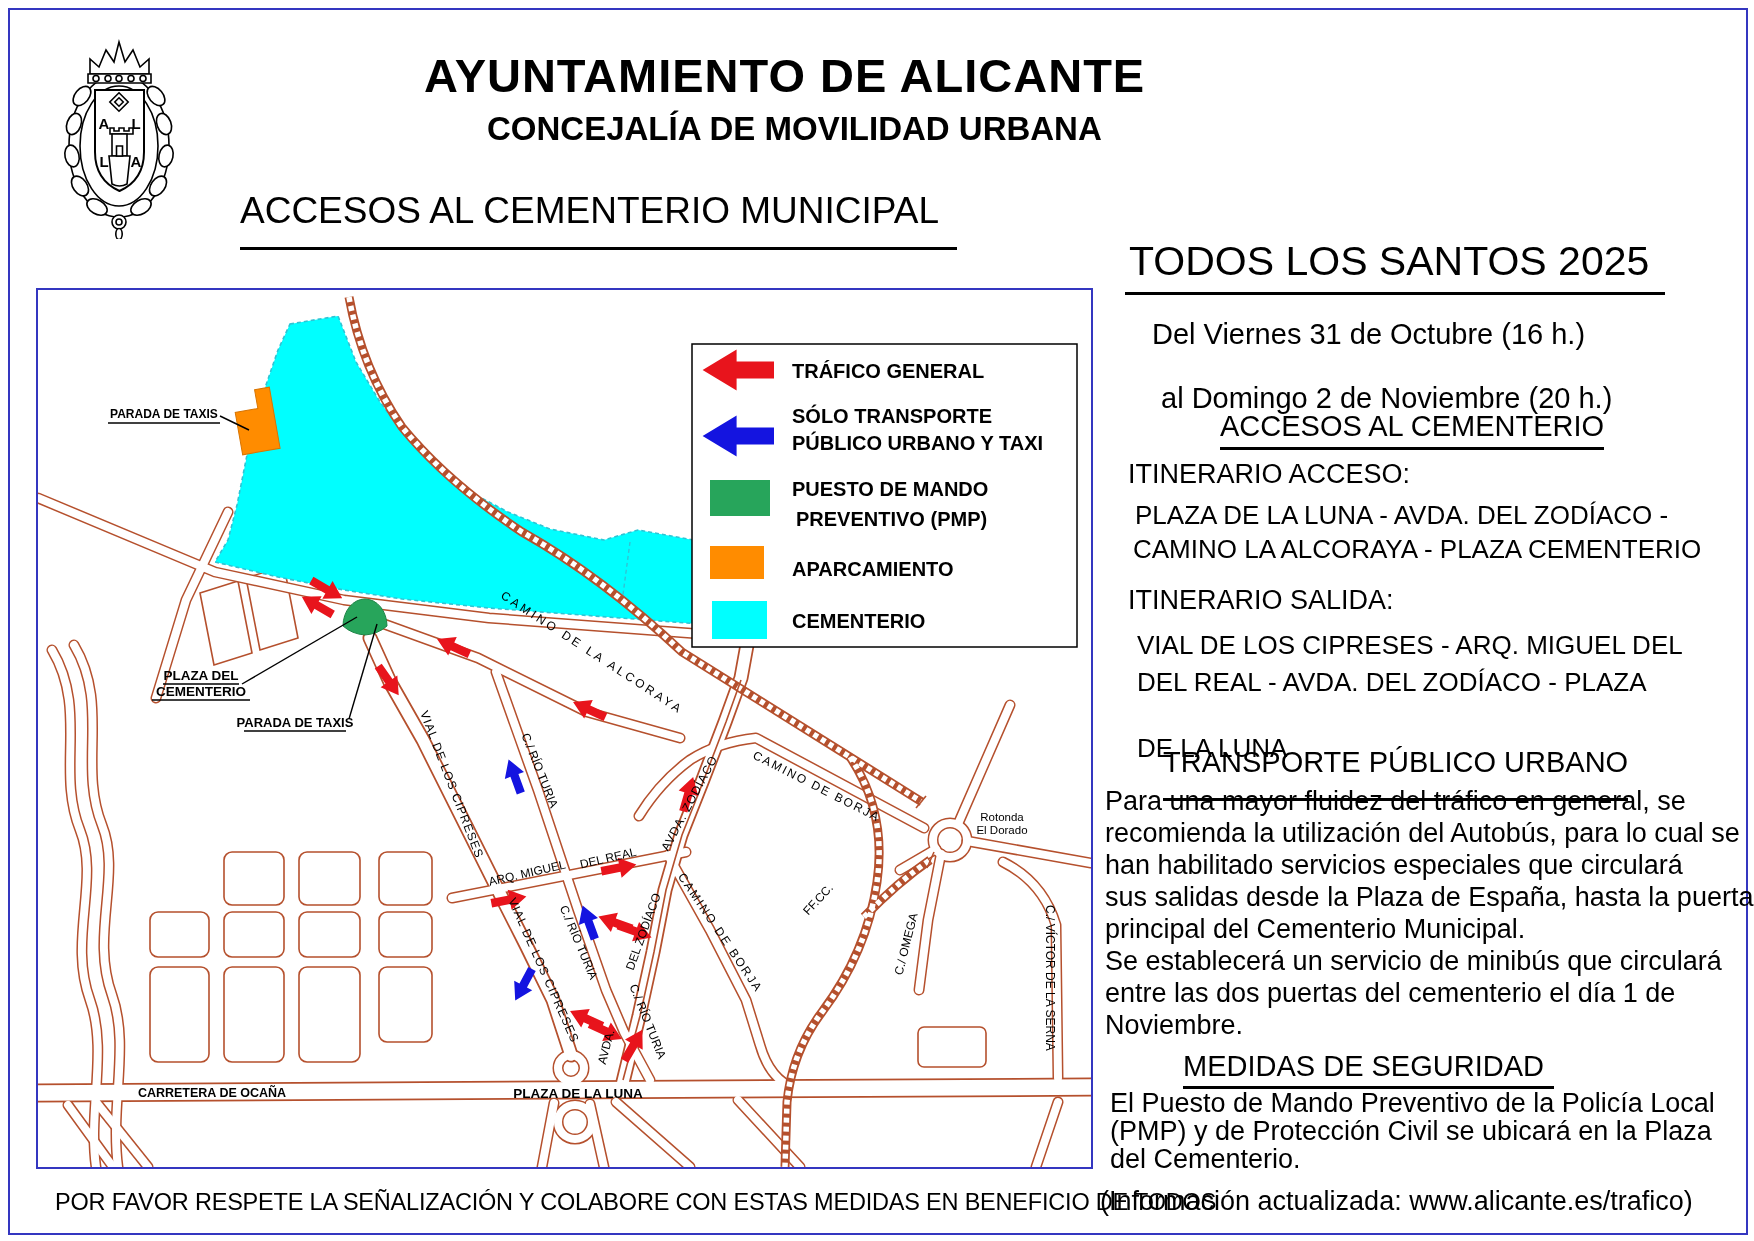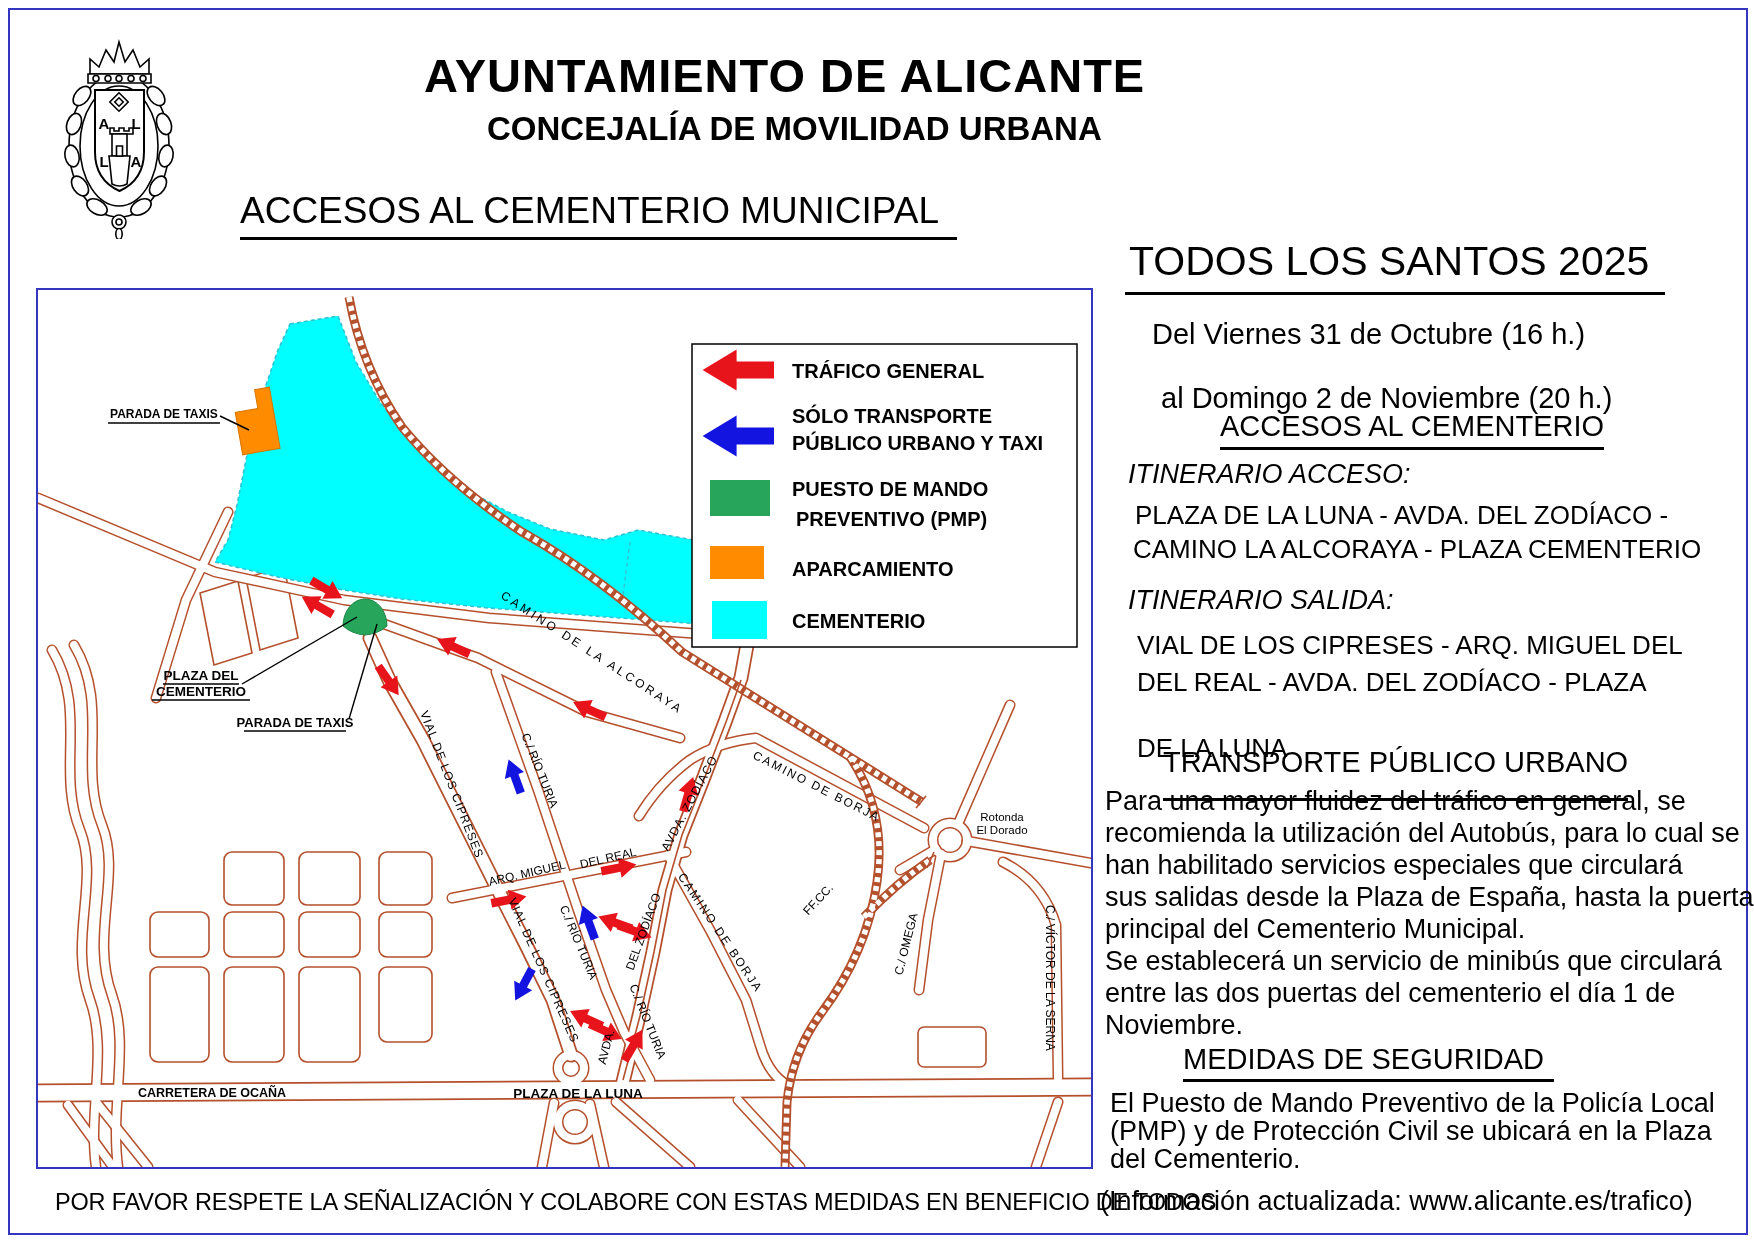--- a/index.html
+++ b/index.html
@@ -2,22 +2,22 @@
 <html><head>
 <meta charset="utf-8">
 <style>
   html,body{margin:0;padding:0;background:#fff;}
   body{width:1754px;height:1241px;position:relative;overflow:hidden;
        font-family:"Liberation Sans",sans-serif;color:#000;}
   .page-border{position:absolute;left:8px;top:8px;width:1736px;height:1223px;
        border:2px solid #3436c0;pointer-events:none;}
   .t{position:absolute;white-space:nowrap;color:#000;}
   .b{font-weight:bold;}
-  .i{font-style:italic;}
-  .us span{display:inline-block;border-bottom:3px solid #000;padding-bottom:5px;}
+  .i{}
+  .us span{display:inline-block;border-bottom:3px solid #000;padding-bottom:15px;}
   #map{position:absolute;left:36px;top:288px;border:2px solid #3436c0;background:#fff;}
   
   .rc path,.rc circle{fill:none;stroke:#b5502d;stroke-width:11;stroke-linecap:round;stroke-linejoin:round;}
   .rf path,.rf circle{fill:none;stroke:#fff;stroke-width:8;stroke-linecap:round;stroke-linejoin:round;}
   .rc .w{stroke-width:15;} .rf .w{stroke-width:11.5;}
   .rc .xw{stroke-width:19;} .rf .xw{stroke-width:15.5;}
   .railc path{fill:none;stroke:#b5502d;stroke-width:9;}
   .railf path{fill:none;stroke:#fff;stroke-width:5.5;stroke-dasharray:5 4;}
   .rl path,.rl line{stroke:#b5502d;stroke-width:1.6;fill:none;}
   .blocks rect,.blocks polygon{fill:#fff;stroke:#b5502d;stroke-width:1.6;}
@@ -328,21 +328,21 @@
 <div class="t" style="left:1105px;top:786px;font-size:27px;">Para una mayor fluidez del tráfico en general, se</div>
 <div class="t" style="left:1105px;top:818px;font-size:27px;">recomienda la utilización del Autobús, para lo cual se</div>
 <div class="t" style="left:1105px;top:850px;font-size:27px;">han habilitado servicios especiales que circulará</div>
 <div class="t" style="left:1105px;top:882px;font-size:27px;">sus salidas desde la Plaza de España, hasta la puerta</div>
 <div class="t" style="left:1105px;top:914px;font-size:27px;">principal del Cementerio Municipal.</div>
 <div class="t" style="left:1105px;top:946px;font-size:27px;">Se establecerá un servicio de minibús que circulará</div>
 <div class="t" style="left:1105px;top:978px;font-size:27px;">entre las dos puertas del cementerio el día 1 de</div>
 <div class="t" style="left:1105px;top:1010px;font-size:27px;">Noviembre.</div>
 
 <div class="t us" style="left:1183px;top:1043px;font-size:29px;">
-  <span style="padding:0 10px 3px 0;">MEDIDAS DE SEGURIDAD</span>
+  <span style="padding:0 10px 3px 0;margin-top:7px;">MEDIDAS DE SEGURIDAD</span>
 </div>
 <div class="t" style="left:1110px;top:1088px;font-size:27px;">El Puesto de Mando Preventivo de la Policía Local</div>
 <div class="t" style="left:1110px;top:1116px;font-size:27px;">(PMP) y de Protección Civil se ubicará en la Plaza</div>
 <div class="t" style="left:1110px;top:1144px;font-size:27px;">del Cementerio.</div>
 
 <div class="t" style="left:1100px;top:1186px;font-size:27px;">(Información actualizada: www.alicante.es/trafico)</div>
 
 <div class="t" style="left:55px;top:1189px;font-size:23.5px;letter-spacing:-0.2px;">POR FAVOR RESPETE LA SEÑALIZACIÓN Y COLABORE CON ESTAS MEDIDAS EN BENEFICIO DE TODOS</div>
 
 </body></html>

